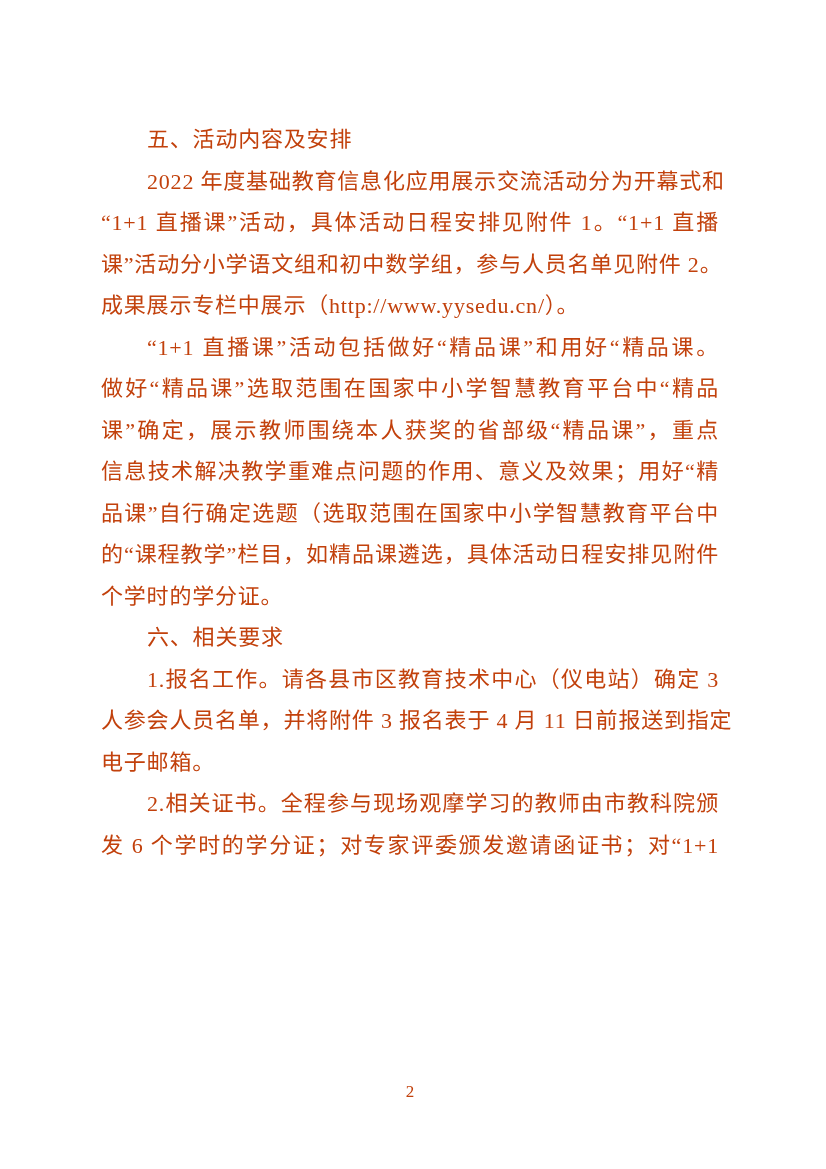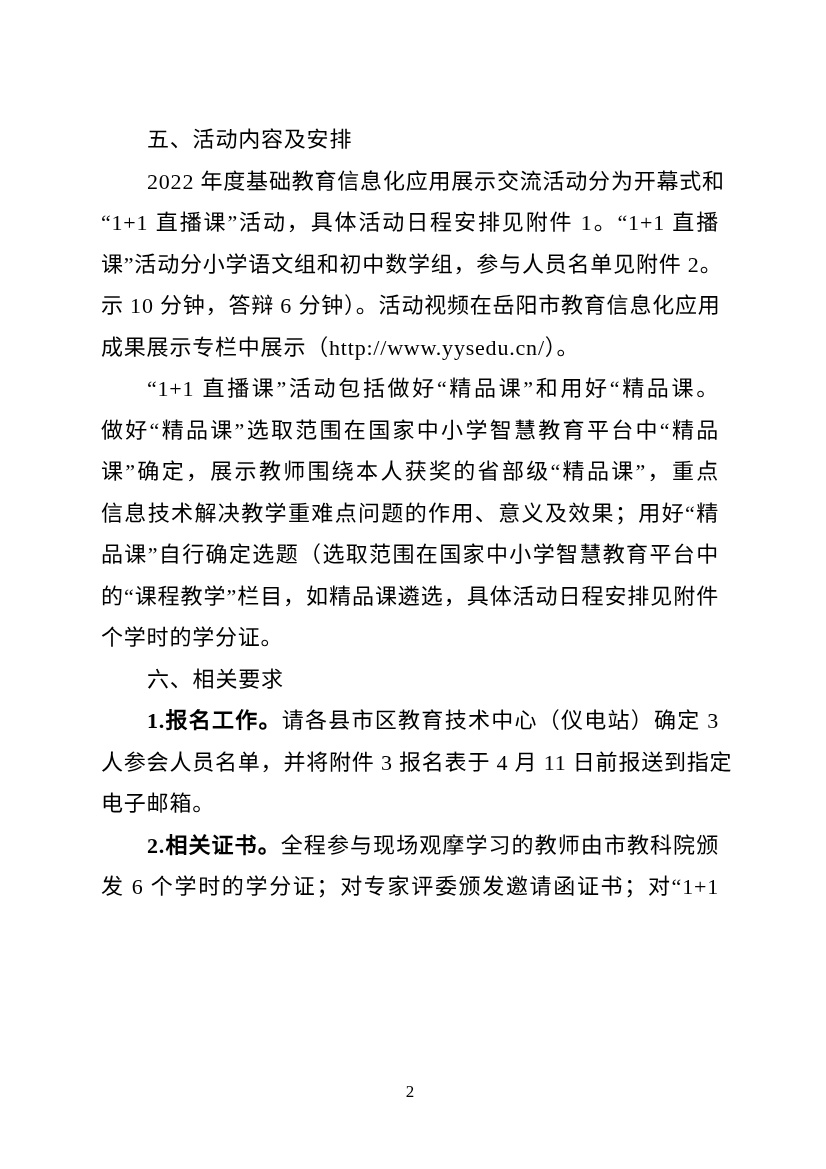--- a/index.html
+++ b/index.html
@@ -6,21 +6,21 @@
     margin: 0;
     padding: 0;
     background: #ffffff;
   }
   .page {
     position: relative;
     width: 826px;
     height: 1116px;
     background: #ffffff;
     font-family: "Liberation Serif", "DejaVu Serif", serif;
-    color: #000000;
+    color: #c2410c;
     overflow: hidden;
   }
   .content {
     position: absolute;
     left: 101px;
     top: 119px;
     width: 618px;
   }
   .line {
     height: 41.5px;
@@ -32,21 +32,21 @@
     text-align-last: justify;
     text-justify: inter-character;
   }
   .line.end {
     text-align-last: left;
   }
   .line.indent {
     text-indent: 46px;
   }
   .b {
-    font-weight: bold;
+    font-weight: normal;
   }
   .page-number {
     position: absolute;
     left: 101px;
     top: 1080px;
     width: 618px;
     text-align: center;
     font-size: 17px;
     line-height: 24px;
     letter-spacing: 0;
@@ -56,21 +56,20 @@
 <body>
 
 <div class="page">
   <div class="content">
 
     <div class="line indent end">五、活动内容及安排</div>
 
     <div class="line indent">2022 年度基础教育信息化应用展示交流活动分为开幕式和</div>
     <div class="line">“1+1 直播课”活动，具体活动日程安排见附件 1。“1+1 直播</div>
     <div class="line">课”活动分小学语文组和初中数学组，参与人员名单见附件 2。</div>
-    <div class="line">示 10 分钟，答辩 6 分钟）。活动视频在岳阳市教育信息化应用</div>
     <div class="line end">成果展示专栏中展示（http://www.yysedu.cn/）。</div>
 
     <div class="line indent">“1+1 直播课”活动包括做好“精品课”和用好“精品课。</div>
     <div class="line">做好“精品课”选取范围在国家中小学智慧教育平台中“精品</div>
     <div class="line">课”确定，展示教师围绕本人获奖的省部级“精品课”，重点</div>
     <div class="line">信息技术解决教学重难点问题的作用、意义及效果；用好“精</div>
     <div class="line">品课”自行确定选题（选取范围在国家中小学智慧教育平台中</div>
     <div class="line">的“课程教学”栏目，如精品课遴选，具体活动日程安排见附件</div>
     <div class="line end">个学时的学分证。</div>
 

